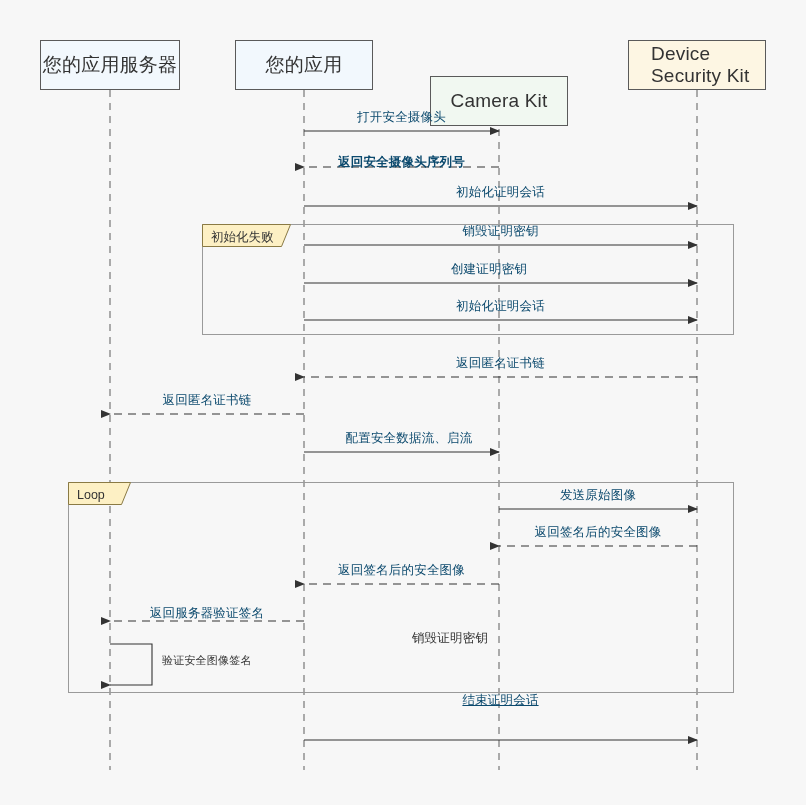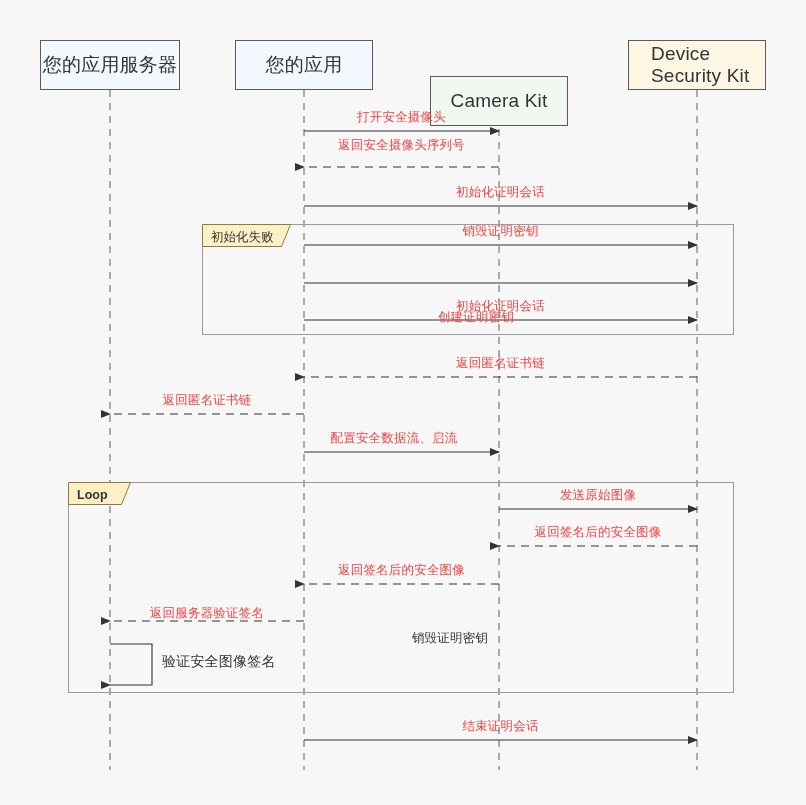--- a/index.html
+++ b/index.html
@@ -35,28 +35,28 @@
     display: flex;
     align-items: center;
     justify-content: center;
     font-size: 19px;
     color: #333333;
     letter-spacing: 0.2px;
   }
   .msg-label {
     position: absolute;
     font-size: 12.5px;
-    color: #ef4444;
+    color: #0c4a6e;
     white-space: nowrap;
     transform: translateX(-50%);
     letter-spacing: 0.2px;
   }
   .self-label {
     position: absolute;
-    font-size: 14px;
+    font-size: 11px;
     color: #333333;
     white-space: nowrap;
     letter-spacing: 0.2px;
   }
   .frag-label {
     position: absolute;
     font-size: 12.5px;
     color: #333333;
     white-space: nowrap;
     padding: 2px 6px 0 5px;
@@ -121,37 +121,37 @@
       </div>
       <div class="participant-box" style="left: 430px; top: 40px; width: 138px; height: 50px; background: rgb(241, 248, 241); border-color: rgb(90, 90, 90); margin-top: 36px;">
         <span>Camera Kit</span>
       </div>
       <div class="participant-box" style="left: 628px; top: 40px; width: 138px; height: 50px; background: rgb(253, 246, 227); border-color: rgb(90, 90, 90); padding-left: 22px;">
         <span>Device Security Kit</span>
       </div>
     </div>
   <div id="fragment-labels-layer">
       <div class="frag-label" style="left: 206px; top: 227px;">初始化失败</div>
-      <div class="frag-label" style="left: 72px; top: 485px; font-weight: bold;">Loop</div>
+      <div class="frag-label" style="left: 72px; top: 485px;">Loop</div>
     </div>
   <div id="message-labels-layer">
       <div class="msg-label" style="left: 401.5px; top: 109px;">打开安全摄像头</div>
-      <div class="msg-label" style="left: 401.5px; top: 137px;">返回安全摄像头序列号</div>
+      <div class="msg-label" style="left: 401.5px; top: 154px; font-weight: bold;">返回安全摄像头序列号</div>
       <div class="msg-label" style="left: 500.5px; top: 184px;">初始化证明会话</div>
       <div class="msg-label" style="left: 500.5px; top: 223px;">销毁证明密钥</div>
-      <div class="msg-label" style="left: 476px; top: 261px; margin-top: 48px;">创建证明密钥</div>
+      <div class="msg-label" style="left: 489px; top: 261px;">创建证明密钥</div>
       <div class="msg-label" style="left: 500.5px; top: 298px;">初始化证明会话</div>
       <div class="msg-label" style="left: 500.5px; top: 355px;">返回匿名证书链</div>
       <div class="msg-label" style="left: 207px; top: 392px;">返回匿名证书链</div>
-      <div class="msg-label" style="left: 394px; top: 430px;">配置安全数据流、启流</div>
+      <div class="msg-label" style="left: 409px; top: 430px;">配置安全数据流、启流</div>
       <div class="msg-label" style="left: 598px; top: 487px;">发送原始图像</div>
       <div class="msg-label" style="left: 598px; top: 524px;">返回签名后的安全图像</div>
       <div class="msg-label" style="left: 401.5px; top: 562px;">返回签名后的安全图像</div>
       <div class="msg-label" style="left: 207px; top: 605px;">返回服务器验证签名</div>
-      <div class="msg-label" style="left: 500.5px; top: 718px;">结束证明会话</div>
+      <div class="msg-label" style="left: 500.5px; top: 692px; text-decoration: underline;">结束证明会话</div>
     </div>
   <div id="floating-labels-layer">
       <div class="msg-label" style="left: 450px; top: 630px; color: rgb(51, 51, 51);">销毁证明密钥</div>
     </div>
   <div id="self-labels-layer">
       <div class="self-label" style="left: 162px; top: 653px;">验证安全图像签名</div>
     </div>
 
 </div>
 

